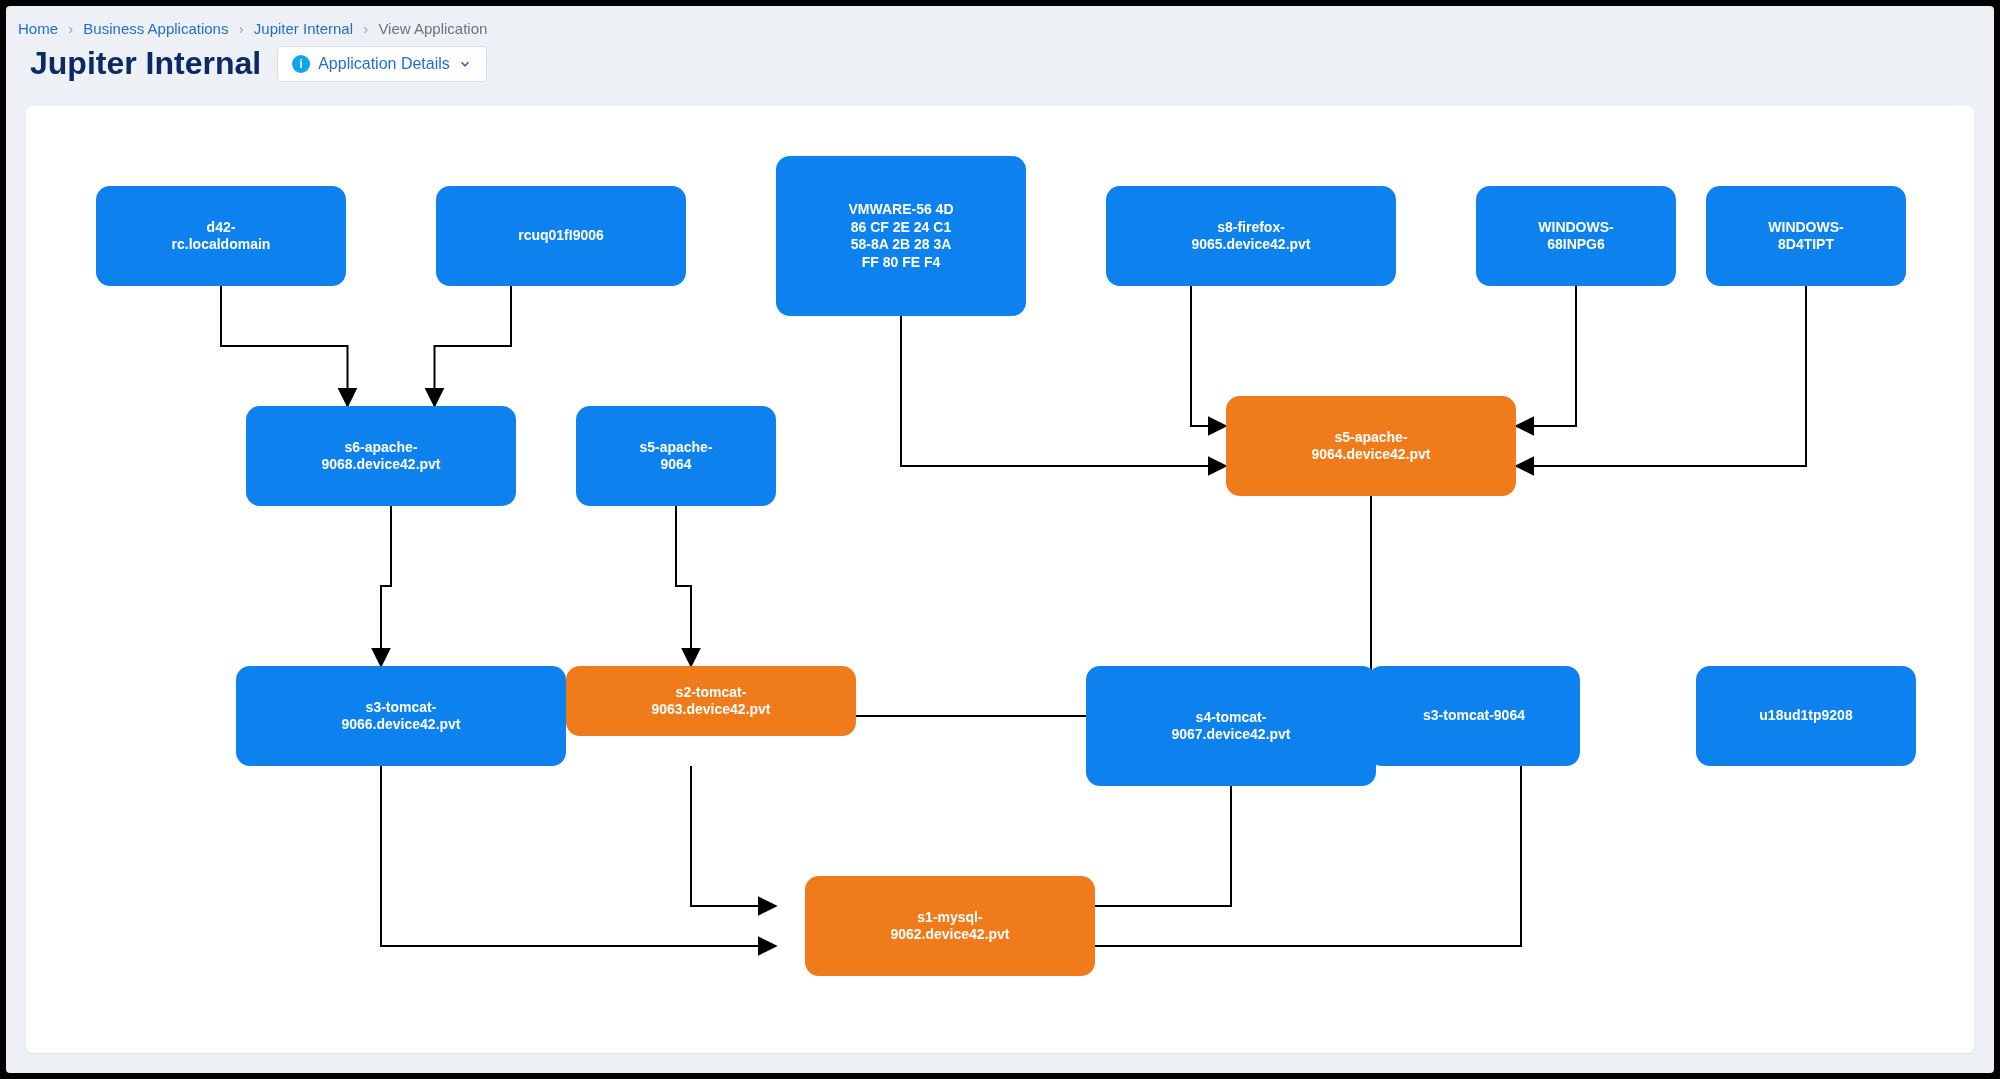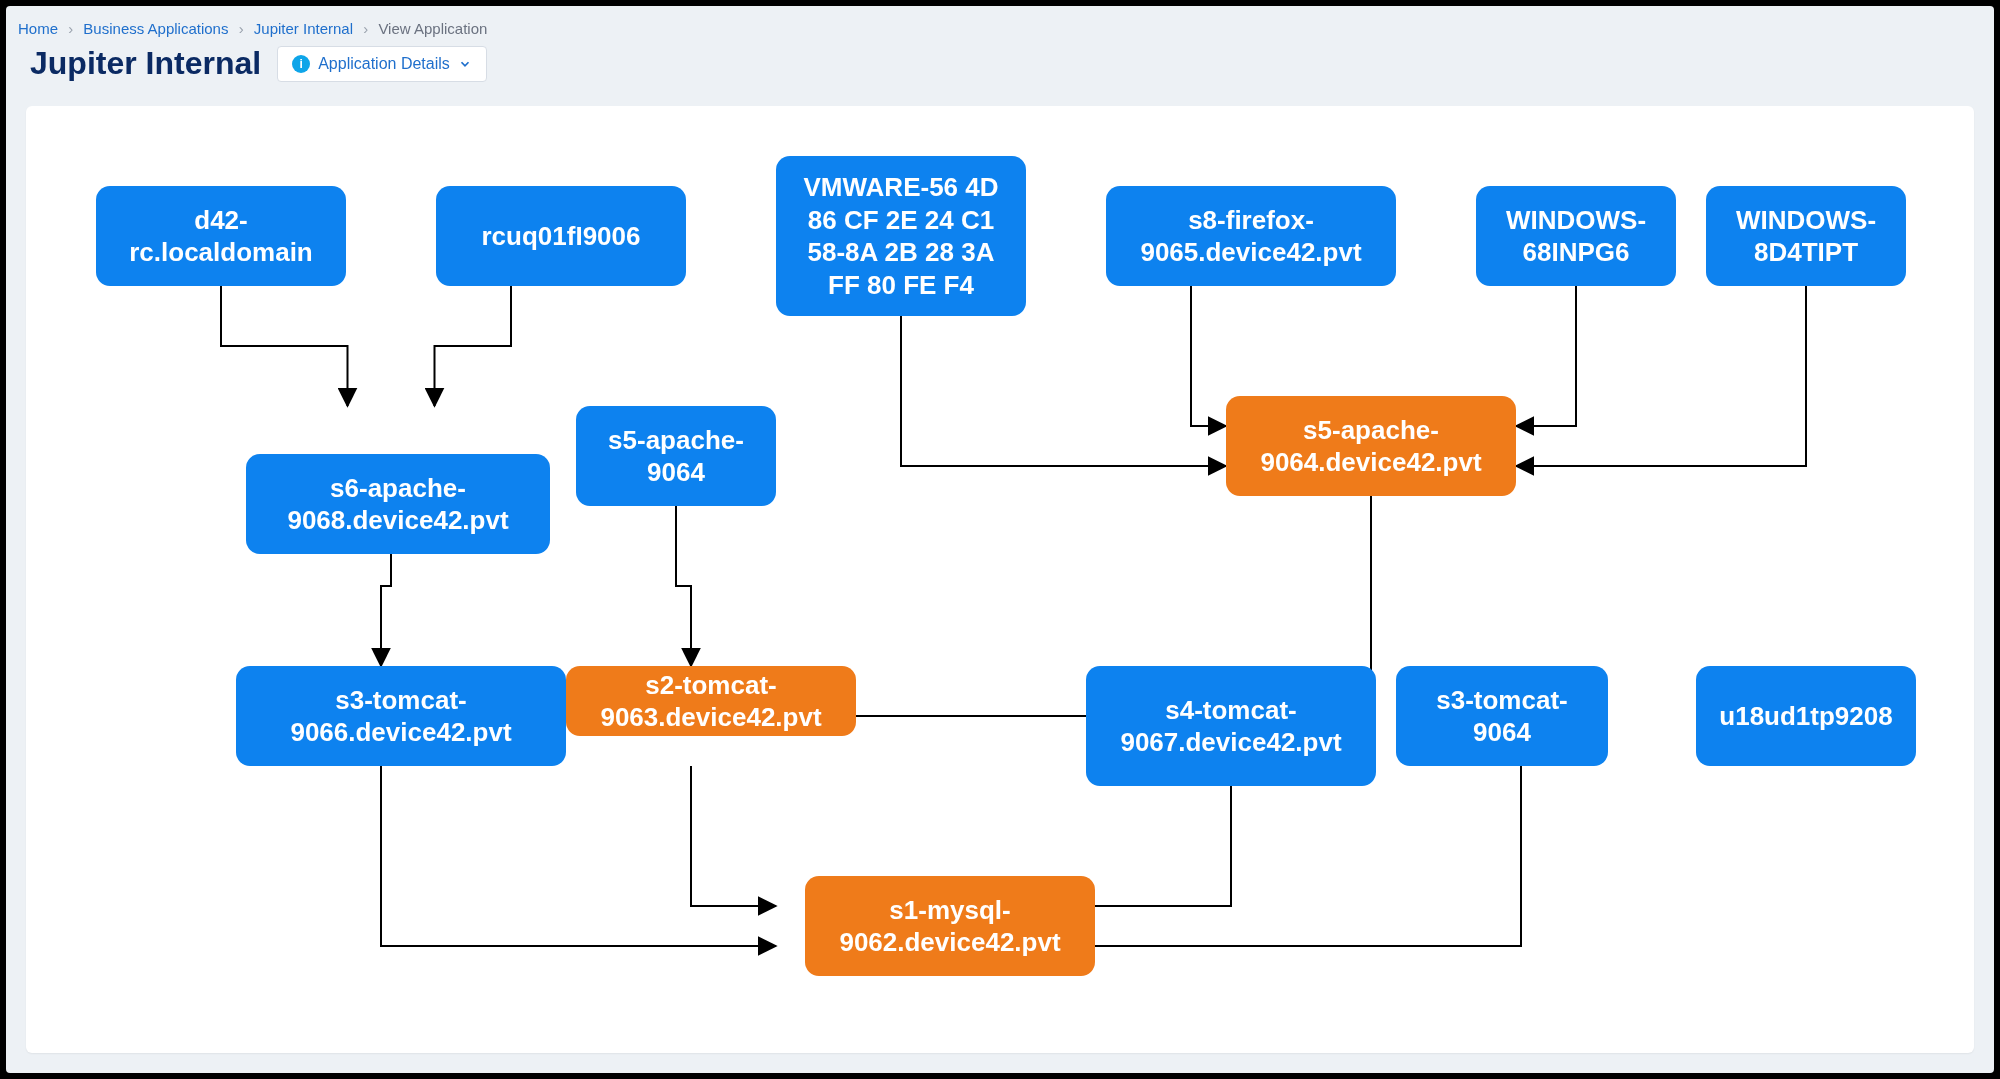--- a/index.html
+++ b/index.html
@@ -83,21 +83,21 @@
     pointer-events: none;
   }
   .node {
     position: absolute;
     border-radius: 14px;
     display: flex;
     align-items: center;
     justify-content: center;
     text-align: center;
     padding: 10px 16px;
-    font-size: 26px;
+    font-size: 14px;
     font-weight: 600;
     line-height: 1.25;
     color: #fff;
     cursor: pointer;
     user-select: none;
     white-space: pre-line;
   }
   .node.blue { background: #0d82ef; }
   .node.orange { background: #ef7b1a; }
 </style>
@@ -154,31 +154,31 @@
         <div class="node blue" style="left: 750px; top: 50px; width: 250px; height: 160px;">VMWARE-56 4D
 86 CF 2E 24 C1
 58-8A 2B 28 3A
 FF 80 FE F4</div>
         <div class="node blue" style="left: 1080px; top: 80px; width: 290px; height: 100px;">s8-firefox-
 9065.device42.pvt</div>
         <div class="node blue" style="left: 1450px; top: 80px; width: 200px; height: 100px;">WINDOWS-
 68INPG6</div>
         <div class="node blue" style="left: 1680px; top: 80px; width: 200px; height: 100px;">WINDOWS-
 8D4TIPT</div>
-        <div class="node blue" style="left: 220px; top: 300px; width: 304px; height: 100px; margin-top: 48px;">s6-apache-
+        <div class="node blue" style="left: 220px; top: 300px; width: 270px; height: 100px;">s6-apache-
 9068.device42.pvt</div>
         <div class="node blue" style="left: 550px; top: 300px; width: 200px; height: 100px;">s5-apache-
 9064</div>
         <div class="node orange" style="left: 1200px; top: 290px; width: 290px; height: 100px;">s5-apache-
 9064.device42.pvt</div>
         <div class="node blue" style="left: 210px; top: 560px; width: 330px; height: 100px;">s3-tomcat-
 9066.device42.pvt</div>
         <div class="node orange" style="left: 540px; top: 560px; width: 290px; height: 70px;">s2-tomcat-
 9063.device42.pvt</div>
         <div class="node blue" style="left: 1060px; top: 560px; width: 290px; height: 120px;">s4-tomcat-
 9067.device42.pvt</div>
-        <div class="node blue" style="left: 1370px; top: 560px; width: 212px; height: 100px;">s3-tomcat-9064</div>
+        <div class="node blue" style="left: 1342px; top: 560px; width: 212px; height: 100px;">s3-tomcat-9064</div>
         <div class="node blue" style="left: 1670px; top: 560px; width: 220px; height: 100px;">u18ud1tp9208</div>
         <div class="node orange" style="left: 750px; top: 770px; width: 290px; height: 100px; margin-left: 29px;">s1-mysql-
 9062.device42.pvt</div>
       </div>
   </div>
 </div>
 
 </body></html>

